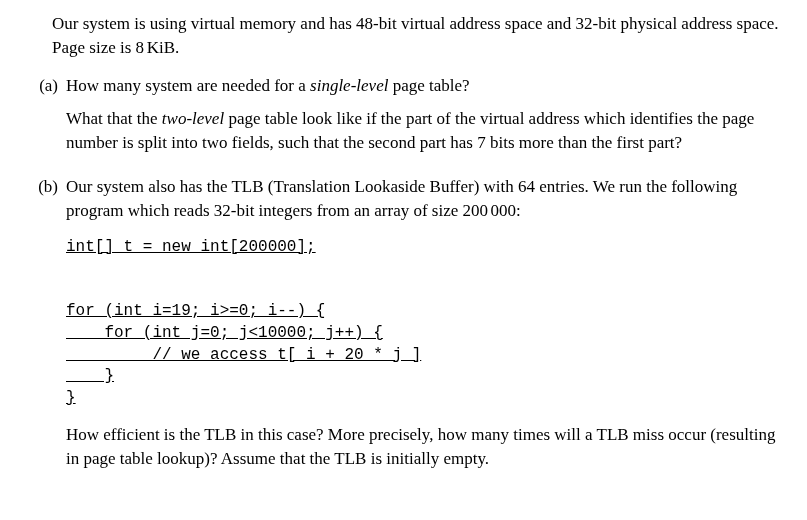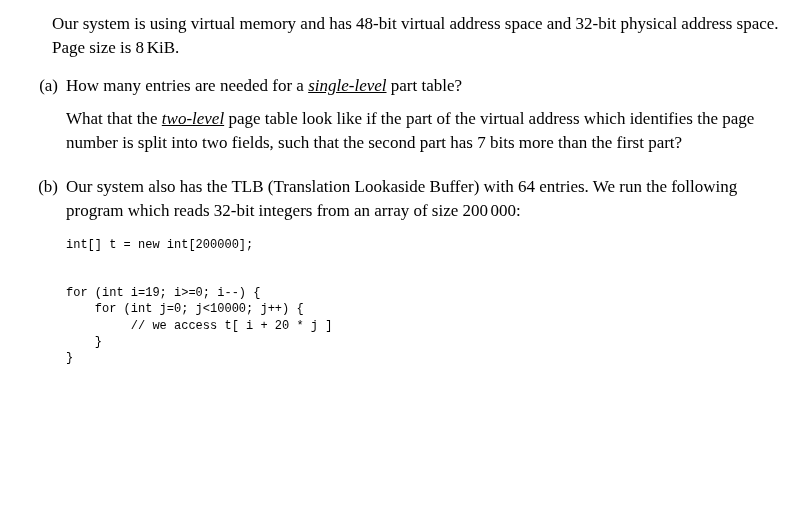--- a/index.html
+++ b/index.html
@@ -32,47 +32,47 @@
       padding-right: 8px;
     }
     .item-body {
       flex: 1;
     }
     .item-body p {
       margin-bottom: 10px;
     }
     .italic {
       font-style: italic;
-      text-decoration: underline;
     }
     .code-block {
       font-family: "Courier New", Courier, monospace;
-      font-size: 12px;
+      font-size: 16px;
       white-space: pre;
       margin: 14px 0 14px 0;
       line-height: 1.35;
+      text-decoration: underline;
     }
     .thinspace {
       display: inline-block;
       width: 0.15em;
     }
   </style>
 </head>
 <body>
 
 <p class="intro">
   <span>Our system is using virtual memory and has 48-bit virtual address space and 32-bit physical address space.</span>
   <span>Page size is 8</span><span class="thinspace"></span><span>KiB.</span>
 </p>
 
 <div class="item">
   <div class="label">(a)</div>
   <div class="item-body">
     <p>
-      <span>How many entries are needed for a </span><span class="italic">single-level</span><span> part table?</span>
+      <span>How many system are needed for a </span><span class="italic">single-level</span><span> page table?</span>
     </p>
     <p>
       <span>What that the </span><span class="italic">two-level</span><span> page table look like if the part of the virtual address which identifies the page number is split into two fields, such that the second part has 7 bits more than the first part?</span>
     </p>
   </div>
 </div>
 
 <div class="item">
   <div class="label">(b)</div>
   <div class="item-body">
@@ -80,14 +80,15 @@
       <span>Our system also has the TLB (Translation Lookaside Buffer) with 64 entries. We run the following program which reads 32-bit integers from an array of size 200</span><span class="thinspace"></span><span>000:</span>
     </p>
     <div class="code-block">int[] t = new int[200000];
 
 
 for (int i=19; i&gt;=0; i--) {
     for (int j=0; j&lt;10000; j++) {
          // we access t[ i + 20 * j ]
     }
 }</div>
+    <p>How efficient is the TLB in this case? More precisely, how many times will a TLB miss occur (resulting in page table lookup)? Assume that the TLB is initially empty.</p>
   </div>
 </div>
 
 </body></html>

